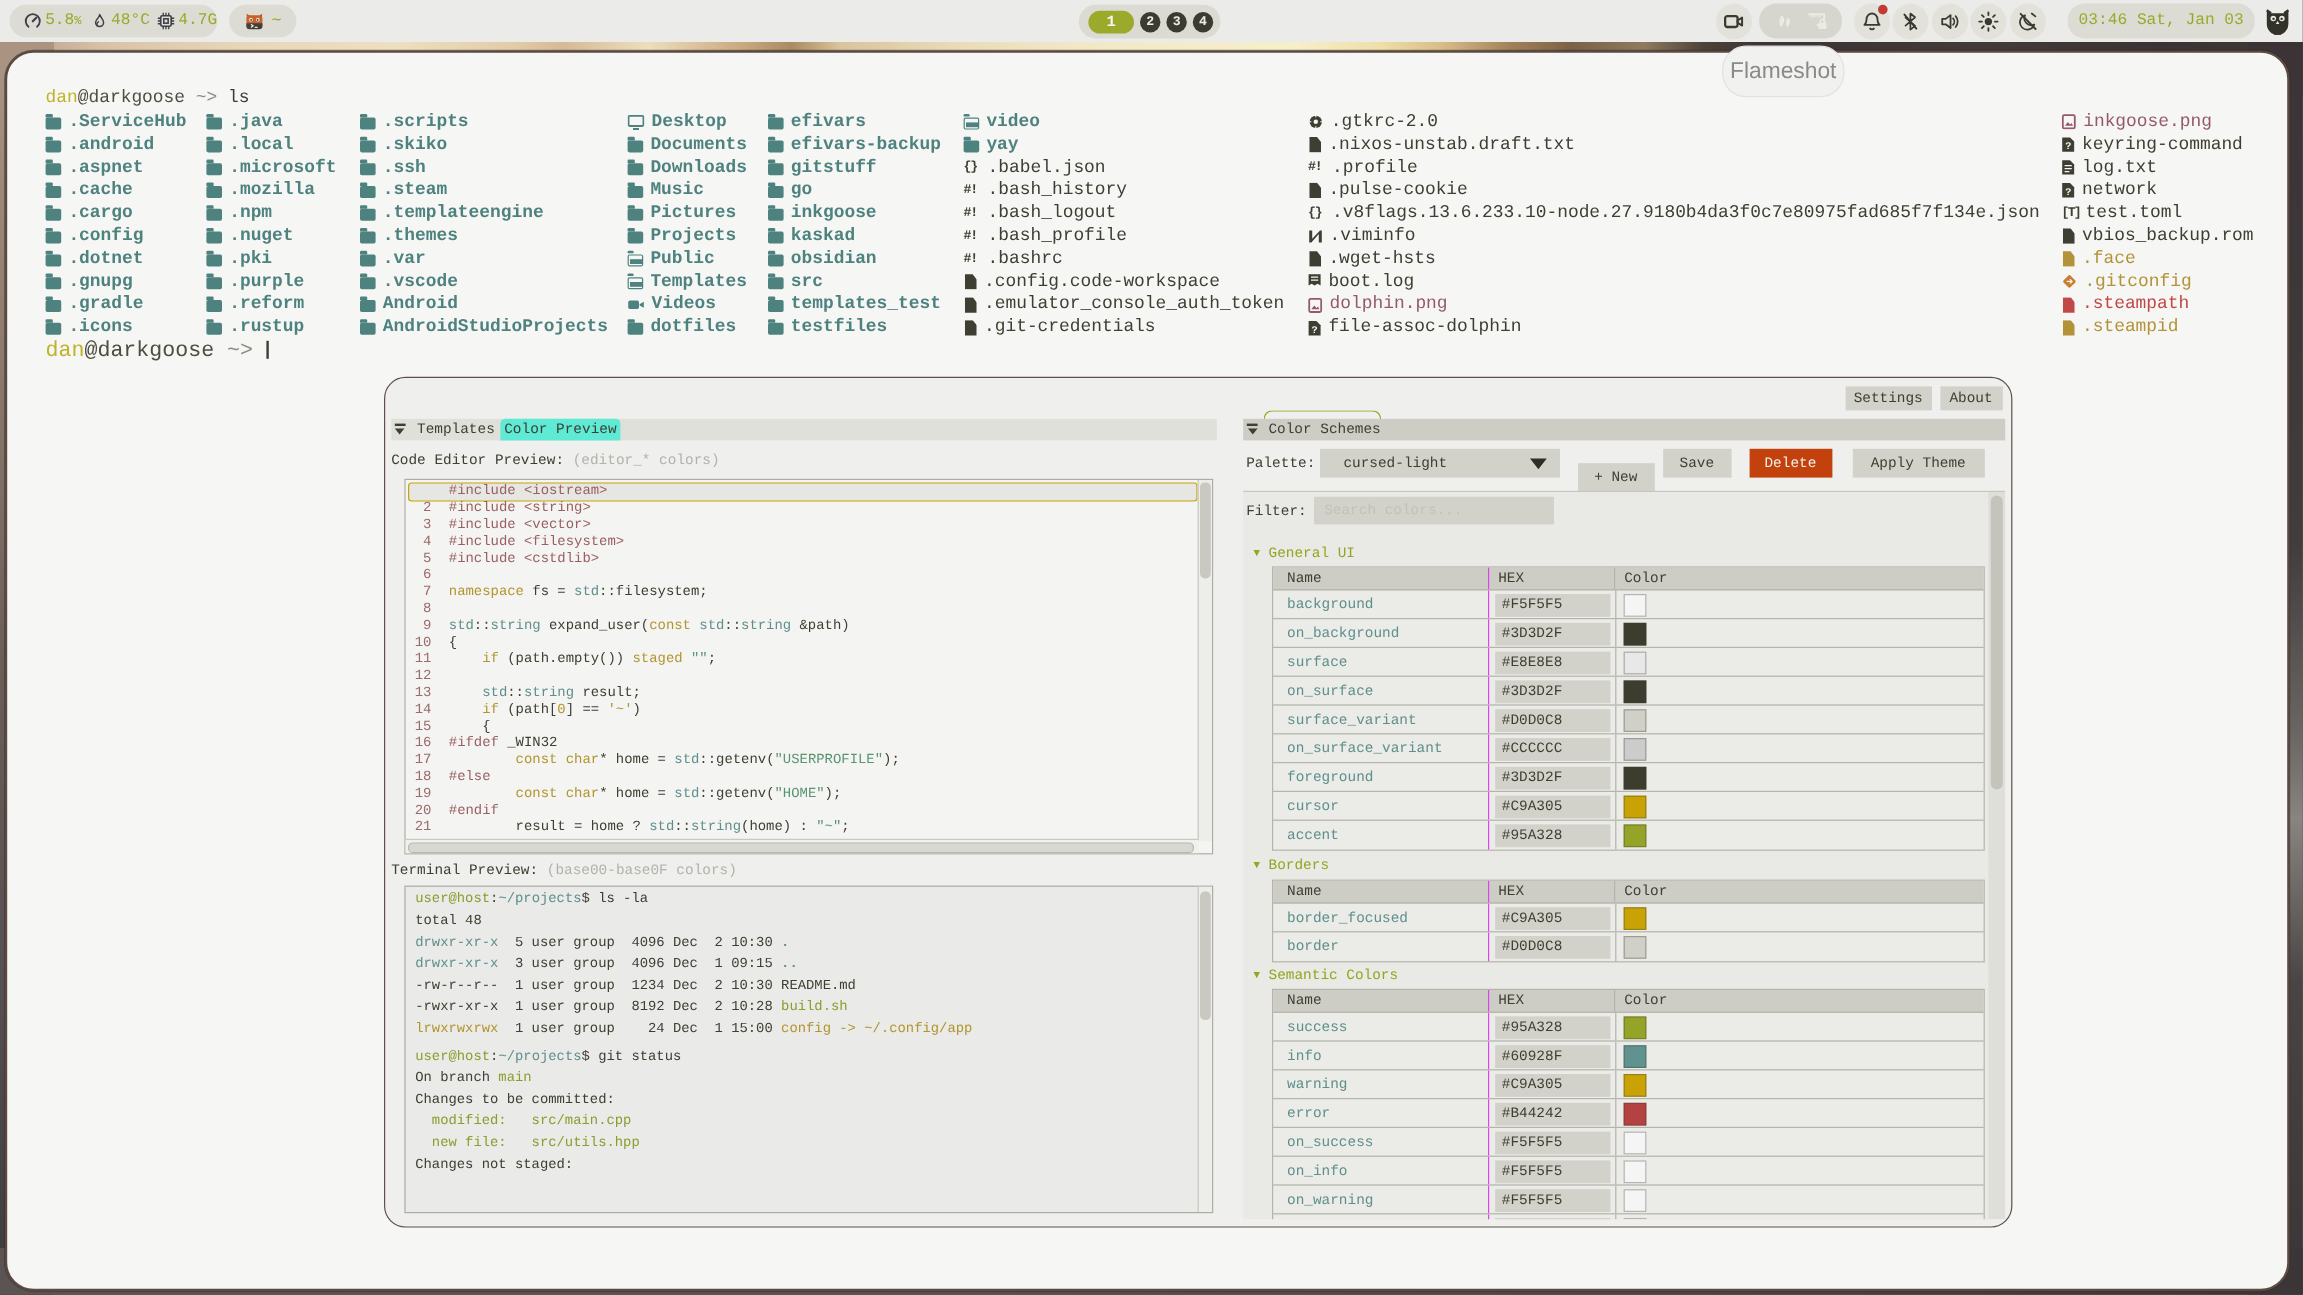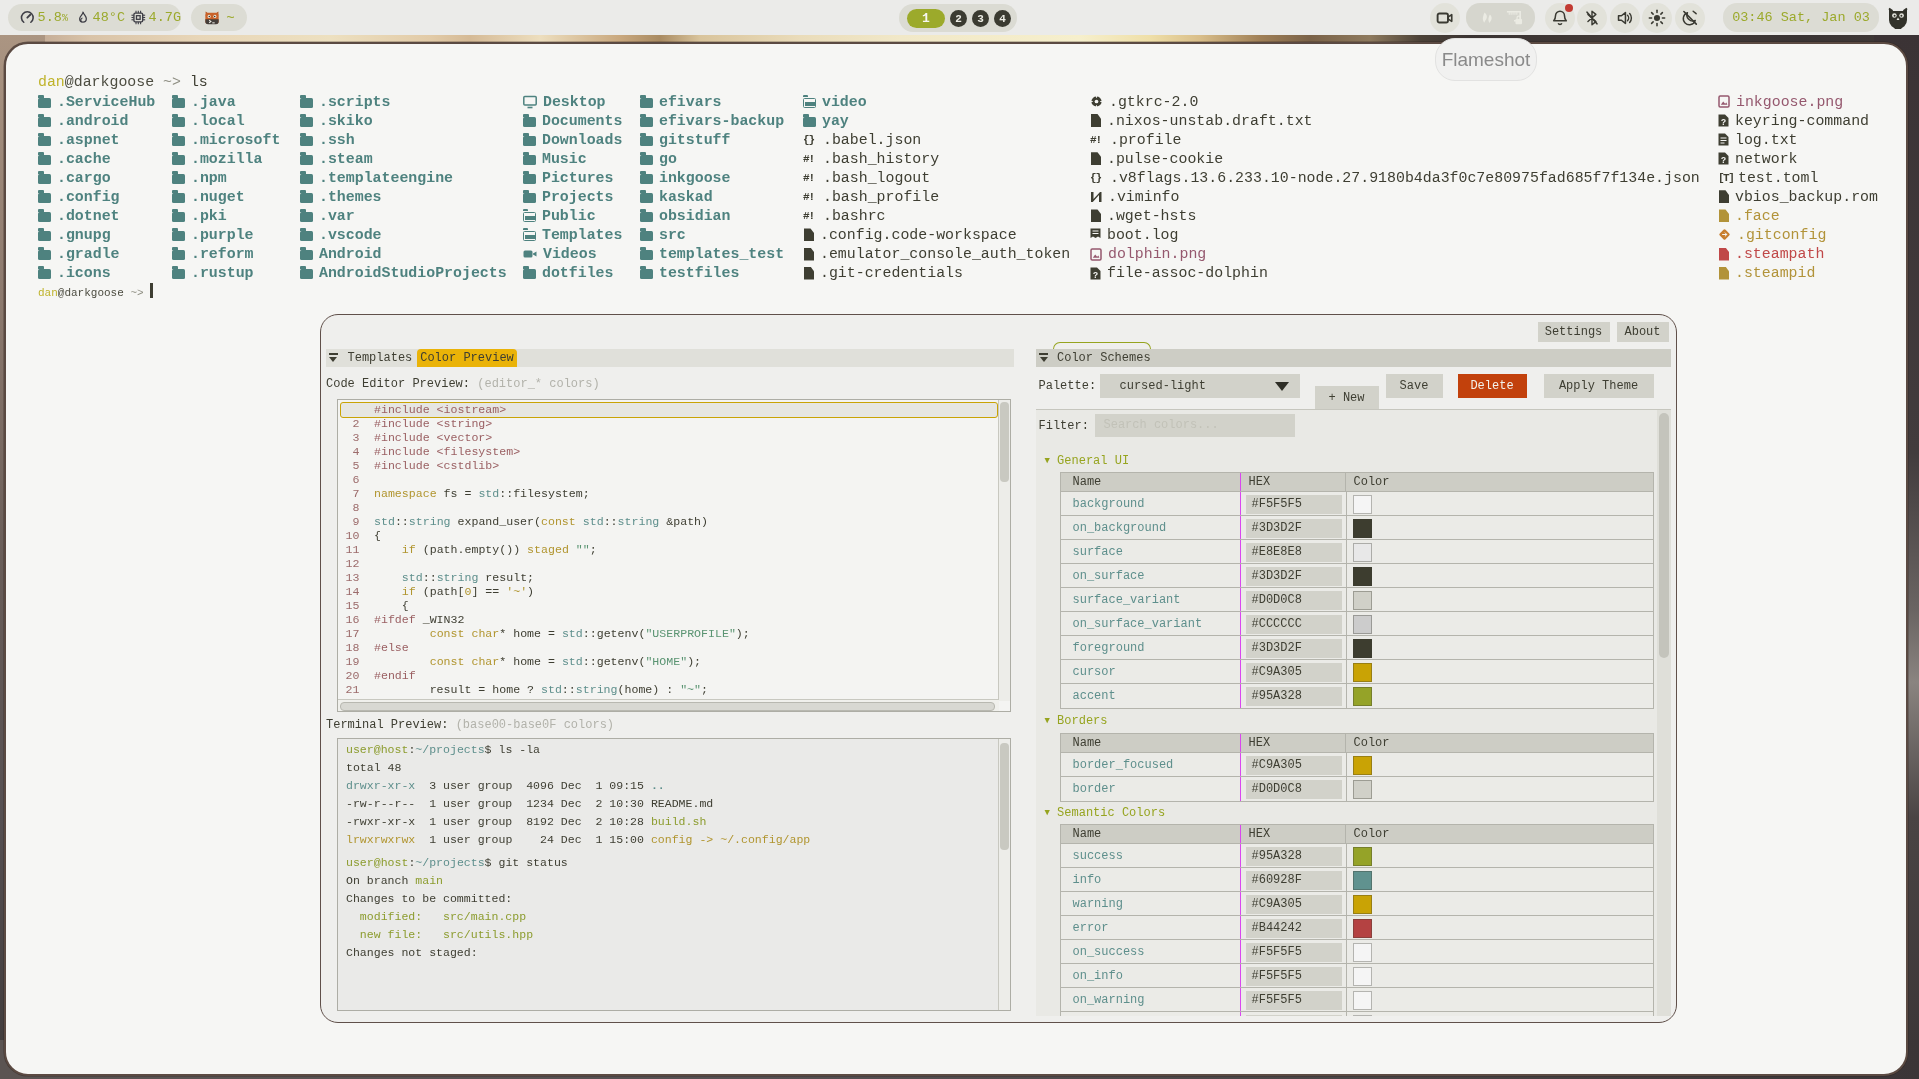--- a/index.html
+++ b/index.html
@@ -364,31 +364,31 @@
     <div class="trow fil"><span class="fd gap"></span>vbios_backup.rom</div>
     <div class="trow fil" style="color:#B29339;"><span class="fd go gap"></span>.face</div>
     <div class="trow fil" style="color:#B29339;"><svg class="gap" width="13" height="13" viewBox="0 0 13 13" style="flex:none;">
           <rect x="2.4" y="2.4" width="8.2" height="8.2" rx="1.5" transform="rotate(45 6.5 6.5)" fill="#C87E2E"></rect>
           <path d="M4.2 6.5h4.6M6.9 4.6l1.9 1.9-1.9 1.9" stroke="#F6F6F4" stroke-width="1" fill="none"></path>
         </svg>.gitconfig</div>
     <div class="trow fil" style="color:#C04848;"><span class="fd rd gap"></span>.steampath</div>
     <div class="trow fil" style="color:#B29339;"><span class="fd go gap"></span>.steampid</div>
   </div>
 
-  <div class="abs" style="left:32px;top:239px;font-size:11px;white-space:pre;"><span style="color:#BFB32A">dan</span><span style="color:#4D4D41">@darkgoose</span> <span style="color:#8E8E82">~&gt;</span> <span style="display:inline-block;width:2.5px;height:15px;background:#3E3E32;vertical-align:-2px;margin-left:0;"></span></div>
+  <div class="abs" style="left:32px;top:239px;font-size:18px;white-space:pre;"><span style="color:#BFB32A">dan</span><span style="color:#4D4D41">@darkgoose</span> <span style="color:#8E8E82">~&gt;</span> <span style="display:inline-block;width:2.5px;height:15px;background:#3E3E32;vertical-align:-2px;margin-left:0;"></span></div>
 </div>
 <div id="tip" class="abs sans">Flameshot</div>
 <div id="app" class="abs">
   <div class="btn" style="left:1216.5px;top:6.5px;width:72px;height:20px;">Settings</div>
   <div class="btn" style="left:1295.5px;top:6.5px;width:52px;height:20px;">About</div>
 
   <div class="band" style="left:4.5px;width:688px;"></div>
   <div class="colicon" style="left:7.5px;top:38px;"></div>
   <div class="abs" style="left:26.5px;top:36px;">Templates</div>
-  <div class="abs" style="left:96px;top:33.5px;width:100px;height:18.5px;background:#eab308;border-radius:4px 4px 0 0;display:flex;align-items:center;justify-content:center;">Color Preview</div>
+  <div class="abs" style="left:96px;top:33.5px;width:100px;height:18.5px;background:#5eead4;border-radius:4px 4px 0 0;display:flex;align-items:center;justify-content:center;">Color Preview</div>
 
   <div class="abs" style="left:5px;top:61.5px;">Code Editor Preview: <span class="gray">(editor_* colors)</span></div>
 
   <div class="box" style="top:84px;height:313px;">
     <div class="abs" style="left:1.5px;top:1.5px;width:658px;height:16px;background:#E6E6E2;border:1.5px solid #C9A305;border-radius:3px;box-sizing:border-box;"></div>
     <div class="abs" style="left:0;top:2.5px;font-size:11.6px;">
       <div class="cl"><i></i><b><span class="pp">#include &lt;iostream&gt;</span></b></div>
       <div class="cl"><i>2</i><b><span class="pp">#include &lt;string&gt;</span></b></div>
       <div class="cl"><i>3</i><b><span class="pp">#include &lt;vector&gt;</span></b></div>
       <div class="cl"><i>4</i><b><span class="pp">#include &lt;filesystem&gt;</span></b></div>
@@ -417,20 +417,21 @@
         <div style="position:absolute;left:2px;top:1.5px;height:7px;right:4px;background:#D8D8D2;border:1px solid #B8B8B0;border-radius:4px;"></div>
       </div>
   </div>
 
   <div class="abs" style="left:5px;top:402.5px;">Terminal Preview: <span class="gray">(base00-base0F colors)</span></div>
 
   <div class="box" style="top:422.5px;height:273px;background:#EAEAE8;">
     <div class="abs" style="left:8px;top:2.5px;font-size:11.55px;line-height:17.95px;" id="tprev">
       <div><span class="og">user@host</span>:<span class="te">~/projects</span>$ ls -la</div>
       <div>total 48</div>
+      <div><span class="te">drwxr-xr-x</span>  5 user group  4096 Dec  2 10:30 <span class="te" style="font-weight:bold;">.</span></div>
       <div><span class="te">drwxr-xr-x</span>  3 user group  4096 Dec  1 09:15 <span class="te" style="font-weight:bold;">..</span></div>
       <div>-rw-r--r--  1 user group  1234 Dec  2 10:30 README.md</div>
       <div>-rwxr-xr-x  1 user group  8192 Dec  2 10:28 <span class="og">build.sh</span></div>
       <div><span class="gd">lrwxrwxrwx</span>  1 user group    24 Dec  1 15:00 <span class="gd">config -&gt; ~/.config/app</span></div>
       <div style="margin-top:5.5px;"><span class="og">user@host</span>:<span class="te">~/projects</span>$ git status</div>
       <div>On branch <span class="og">main</span></div>
       <div>Changes to be committed:</div>
       <div><span class="og">  modified:   src/main.cpp</span></div>
       <div><span class="og">  new file:   src/utils.hpp</span></div>
       <div>Changes not staged:</div>

